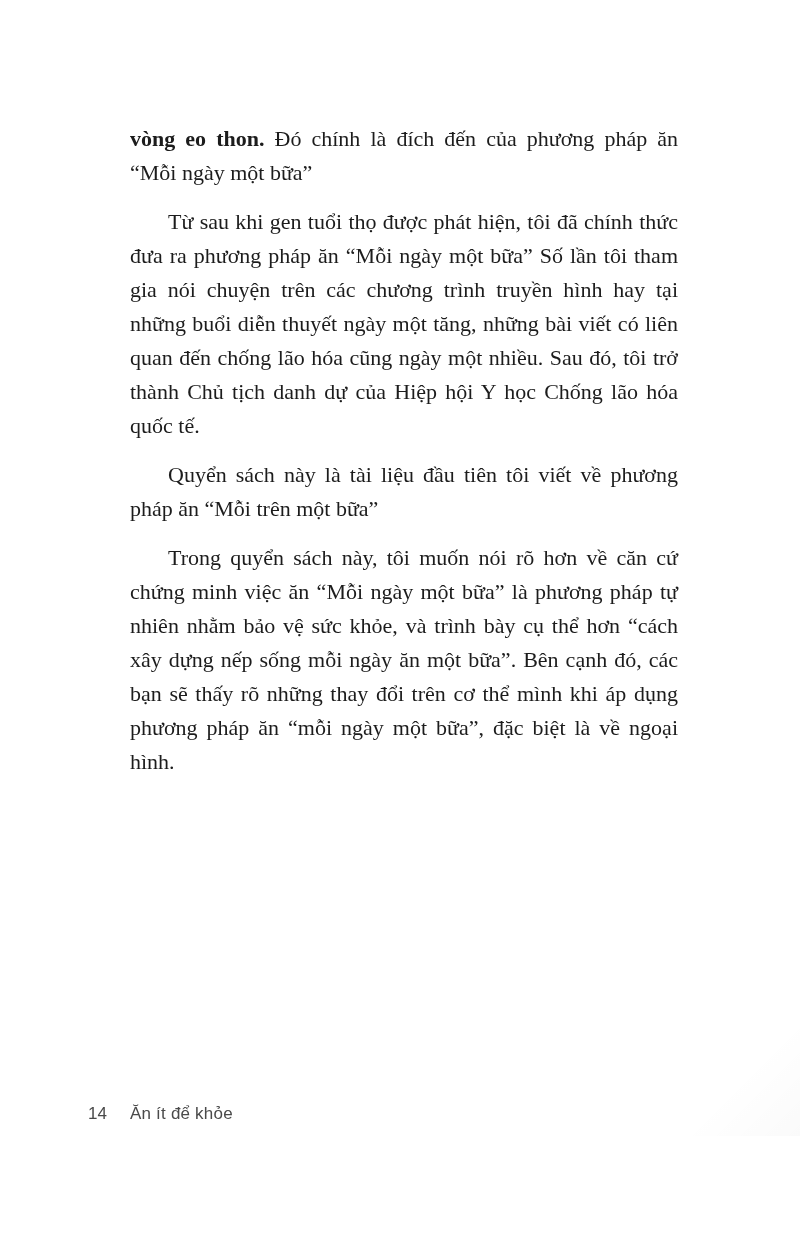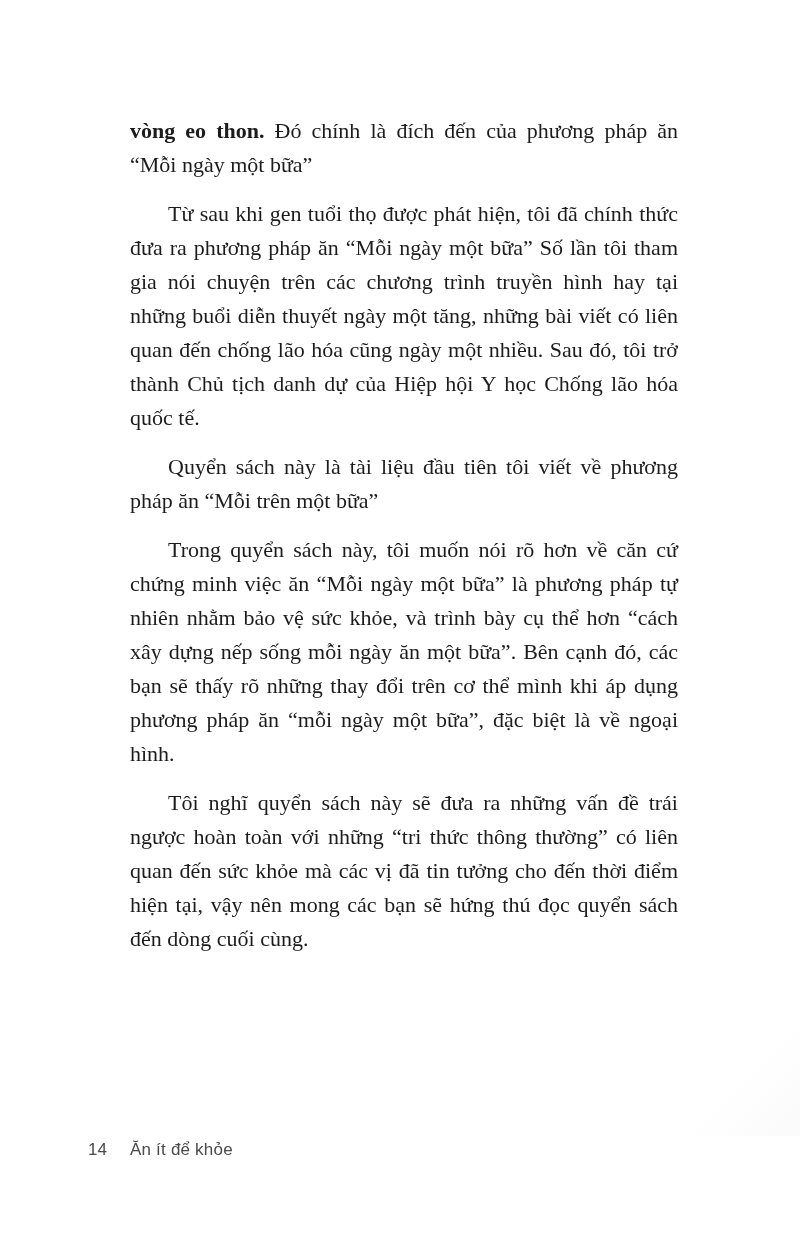--- a/index.html
+++ b/index.html
@@ -23,32 +23,32 @@
     position: absolute;
     top: 110px;
     left: 130px;
     width: 548px;
     color: #1c1c1c;
     font-size: 22px;
     line-height: 34px;
     text-align: justify;
   }
   .para {
-    margin: 4px 0 15px 0;
+    margin: 12px 0 15px 0;
     text-indent: 38px;
   }
   .para.no-indent {
     text-indent: 0;
   }
   .para strong {
     font-weight: bold;
   }
   .page-footer {
     position: absolute;
-    top: 1140px;
+    top: 1104px;
     left: 88px;
     width: 600px;
     font-family: "Liberation Sans", sans-serif;
     font-size: 17px;
     color: #4a4a4a;
     display: flex;
     align-items: baseline;
   }
   .page-footer .page-num {
     width: 42px;
@@ -70,21 +70,20 @@
 <body>
 
 <div class="book-page">
 
   <div class="text-block">
     <p class="para no-indent"><strong>vòng eo thon.</strong><span> Đó chính là đích đến của phương pháp ăn “Mỗi ngày một bữa”</span></p>
     <div>
         <p class="para">Từ sau khi gen tuổi thọ được phát hiện, tôi đã chính thức đưa ra phương pháp ăn “Mỗi ngày một bữa” Số lần tôi tham gia nói chuyện trên các chương trình truyền hình hay tại những buổi diễn thuyết ngày một tăng, những bài viết có liên quan đến chống lão hóa cũng ngày một nhiều. Sau đó, tôi trở thành Chủ tịch danh dự của Hiệp hội Y học Chống lão hóa quốc tế.</p>
         <p class="para">Quyển sách này là tài liệu đầu tiên tôi viết về phương pháp ăn “Mỗi trên một bữa”</p>
         <p class="para">Trong quyển sách này, tôi muốn nói rõ hơn về căn cứ chứng minh việc ăn “Mỗi ngày một bữa” là phương pháp tự nhiên nhằm bảo vệ sức khỏe, và trình bày cụ thể hơn “cách xây dựng nếp sống mỗi ngày ăn một bữa”. Bên cạnh đó, các bạn sẽ thấy rõ những thay đổi trên cơ thể mình khi áp dụng phương pháp ăn “mỗi ngày một bữa”, đặc biệt là về ngoại hình.</p>
-        <p class="para">Tôi nghĩ quyển sách này sẽ đưa ra những vấn đề trái ngược hoàn toàn với những “tri thức thông thường” có liên quan đến sức khỏe mà các vị đã tin tưởng cho đến thời điểm hiện tại, vậy nên mong các bạn sẽ hứng thú đọc quyển sách đến dòng cuối cùng.</p>
       </div>
   </div>
 
   <div class="corner-sheen"></div>
 
   <div class="page-footer">
     <span class="page-num">14</span>
     <span class="book-title">Ăn ít để khỏe</span>
   </div>
 

